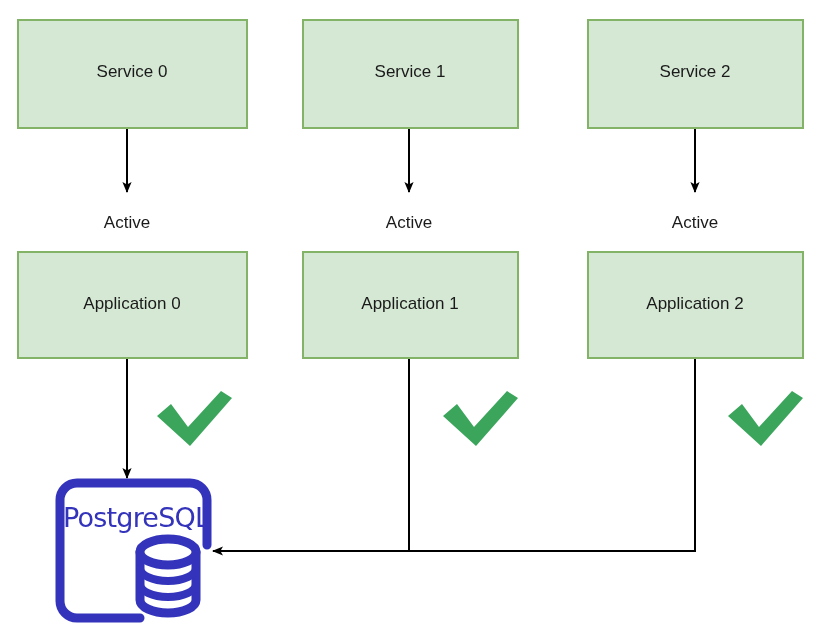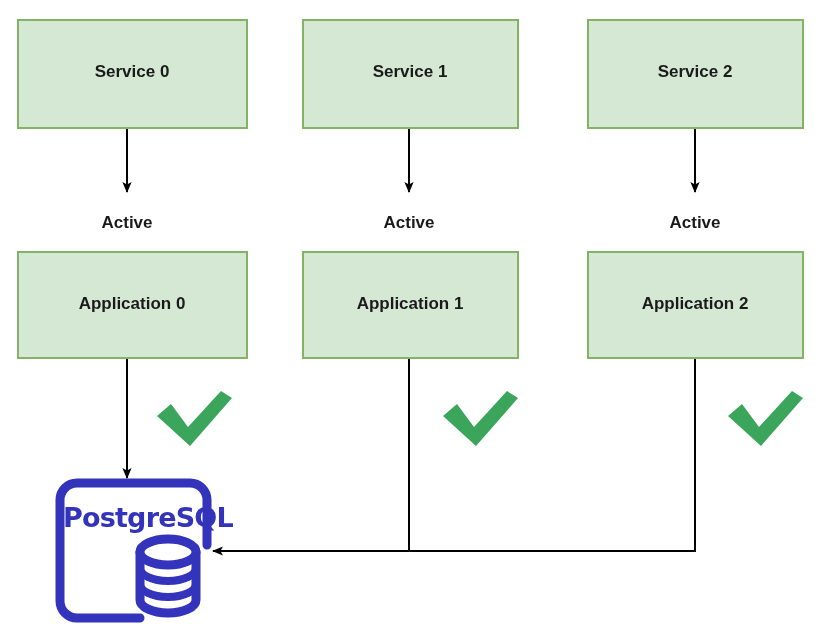--- a/index.html
+++ b/index.html
@@ -10,21 +10,20 @@
   }
   body {
     font-family: "Liberation Sans", sans-serif;
   }
   #diagram-root {
     position: relative;
     width: 825px;
     height: 644px;
     background: #ffffff;
     overflow: hidden;
-    font-weight: bold;
   }
   #diagram-svg {
     position: absolute;
     top: 0;
     left: 0;
     width: 825px;
     height: 644px;
     display: block;
   }
   .node-box-rect {

